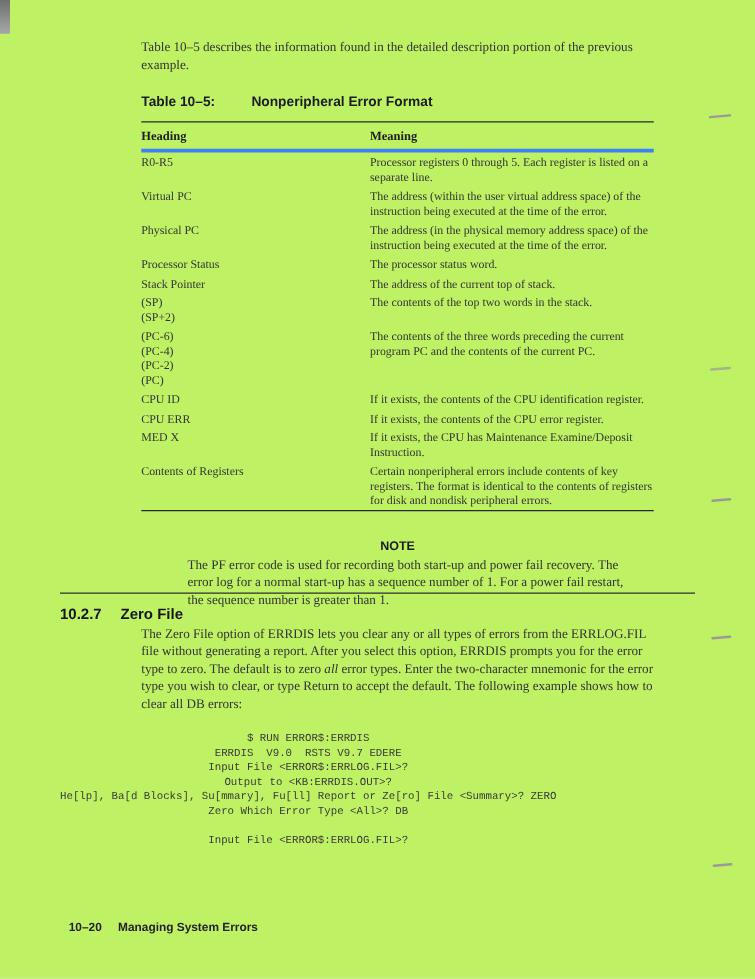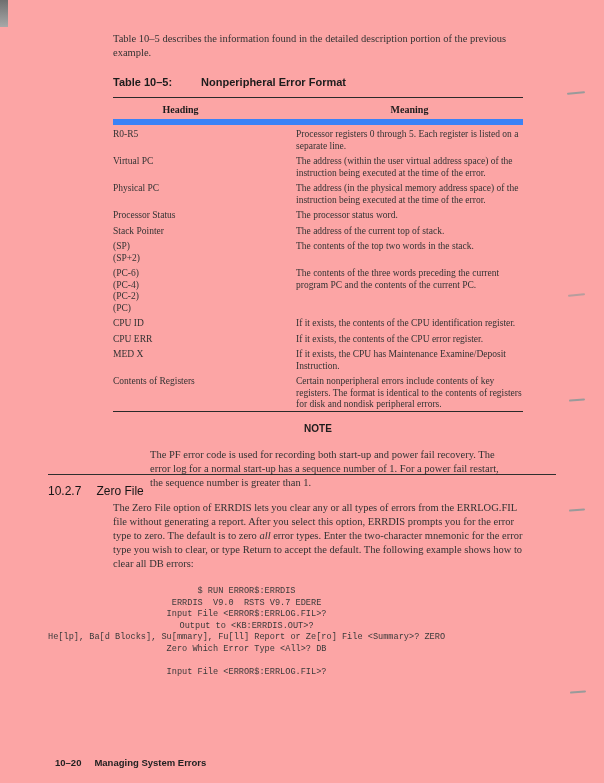--- a/index.html
+++ b/index.html
@@ -1,20 +1,20 @@
 <!DOCTYPE html>
 <html><head>
 <meta charset="utf-8">
 <style>
   html, body { margin: 0; padding: 0; background: #e8e8e8; }
   .page {
     position: relative;
     width: 604px;
     height: 783px;
-    background: #fca5a5;
+    background: #bef264;
     overflow: hidden;
     color: #2e2e2c;
     font-family: "Liberation Serif", serif;
   }
   
   .corner-mark {
     position: absolute; left: 0; top: 0; width: 8px; height: 27px;
     background: linear-gradient(180deg, #6f6f6f, #a8a8a8);
   }
   .edge-dash {
@@ -35,67 +35,67 @@
   }
   .table-title {
     margin-top: 16px; margin-bottom: 9px;
     font-family: "Liberation Sans", sans-serif;
     font-weight: bold; font-size: 11px; color: #1c1c1c;
     display: flex; gap: 29px;
   }
   .dtable { width: 410px; border-top: 1px solid #2a2a2a; }
   .thead {
     display: flex; padding: 6px 0 4px;
-    border-bottom: 6px solid #3b82f6;
-    font-weight: bold; font-size: 10px; color: #1c1c1c; text-align: center;
+    border-bottom: 3px solid #3b82f6;
+    font-weight: bold; font-size: 10px; color: #1c1c1c;
   }
   .trow { display: flex; padding-top: 4px; font-size: 9.5px; line-height: 11.5px; color: #333; }
   .trow:last-child { padding-bottom: 6px; }
   .cell-h { width: 135px; flex: 0 0 135px; white-space: pre-line; }
   .cell-m { width: 275px; margin-left: 48px; }
   .table-bottom-rule { border-top: 1px solid #2a2a2a; width: 410px; }
 
   .note-label {
-    margin-top: 11px; text-align: center;
+    margin-top: 23px; text-align: center;
     font-family: "Liberation Sans", sans-serif;
     font-weight: bold; font-size: 10px; color: #1c1c1c;
   }
   .note-body {
-    margin-top: 14px; margin-left: 37px; width: 362px;
+    margin-top: 3px; margin-left: 37px; width: 362px;
     font-size: 10.5px; line-height: 14px; color: #333;
   }
 
   .section-rule {
     position: absolute; left: 48px; top: 474px; width: 508px;
     border-top: 1.5px solid #2f2f2f;
   }
   .section-heading {
     position: absolute; left: 48px; top: 484px;
     font-family: "Liberation Sans", sans-serif;
-    font-weight: normal; font-size: 12px; color: #161616;
+    font-weight: bold; font-size: 12px; color: #161616;
     display: flex; gap: 15px;
   }
   .section-body {
     position: absolute; left: 113px; top: 501px; width: 412px;
     font-size: 10.5px; line-height: 14px; color: #333;
   }
   .section-body .it { font-style: italic; text-align: right; }
 
   .terminal {
     position: absolute; left: 48px; top: 586px;
     font-family: "Liberation Mono", "DejaVu Sans Mono", monospace;
     font-size: 8.6px; line-height: 11.5px; color: #3a3a3a; text-align: center;
   }
   .tline { white-space: pre; min-height: 11.5px; }
 
   .footer {
     position: absolute; left: 55px; top: 737px;
     font-family: "Liberation Sans", sans-serif;
     font-weight: bold; font-size: 9.5px; color: #222;
-    display: flex; gap: 13px; margin-top: 20px;
+    display: flex; gap: 13px;
   }
 </style>
 </head>
 <body>
 
 <div class="page">
 
   <div class="corner-mark"></div>
   <div class="edge-dash d1"></div>
   <div class="edge-dash d2"></div>

